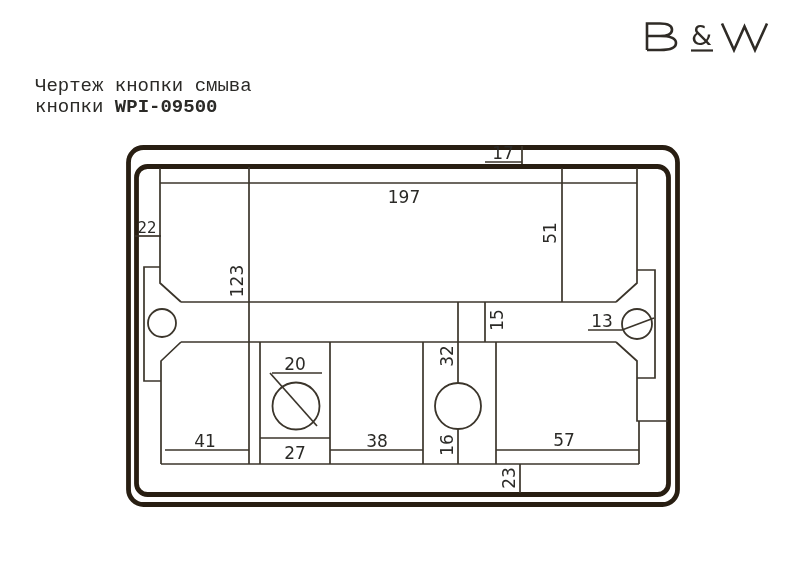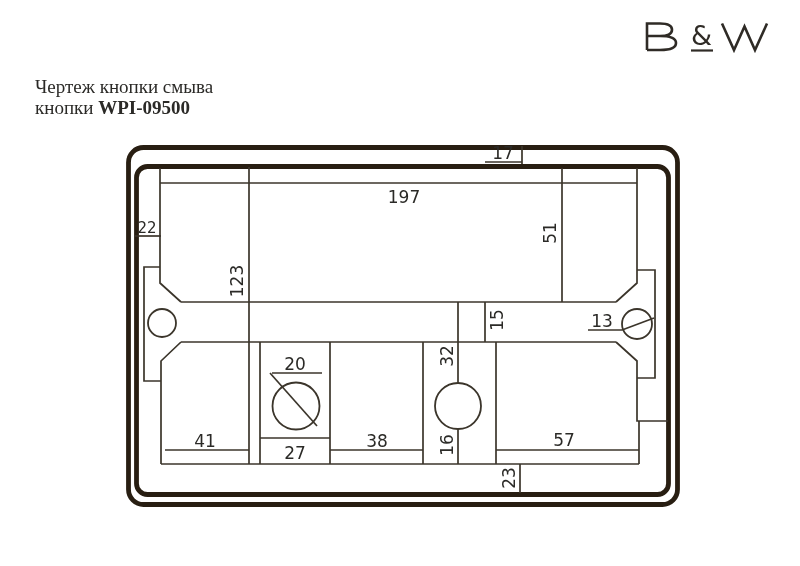--- a/index.html
+++ b/index.html
@@ -7,21 +7,21 @@
     width:800px;height:566px;
     background:var(--background,#ffffff);
     font-family:"Liberation Sans","DejaVu Sans",sans-serif;
     position:relative;overflow:hidden;
   }
   .stage{position:absolute;left:0;top:0;width:800px;height:566px;}
   .title-block{
     position:absolute;left:35px;top:76px;
     color:var(--text,#2b2a27);
     font-size:19px;line-height:21px;
-    font-family:Liberation Serif, serif;
+    font-family:Liberation Mono, monospace;
   }
   .title-block .series-code{font-weight:bold;margin-top:24px;}
   svg.draw{position:absolute;left:0;top:0;}
   .frame{stroke:var(--frame,#281e12);stroke-width:4.8;fill:none;}
   .thin{stroke:var(--line,#3b352b);stroke-width:1.7;fill:none;}
   .thin2{stroke:var(--line,#3b352b);stroke-width:1.8;fill:none;}
   .logo-stroke{stroke:var(--logo,#2f2b26);stroke-width:2.6;fill:none;stroke-linejoin:miter;}
   .logo-under{stroke:var(--logo,#2f2b26);stroke-width:2.2;fill:none;}
   text.dim{
     fill:var(--text,#2b2a27);

